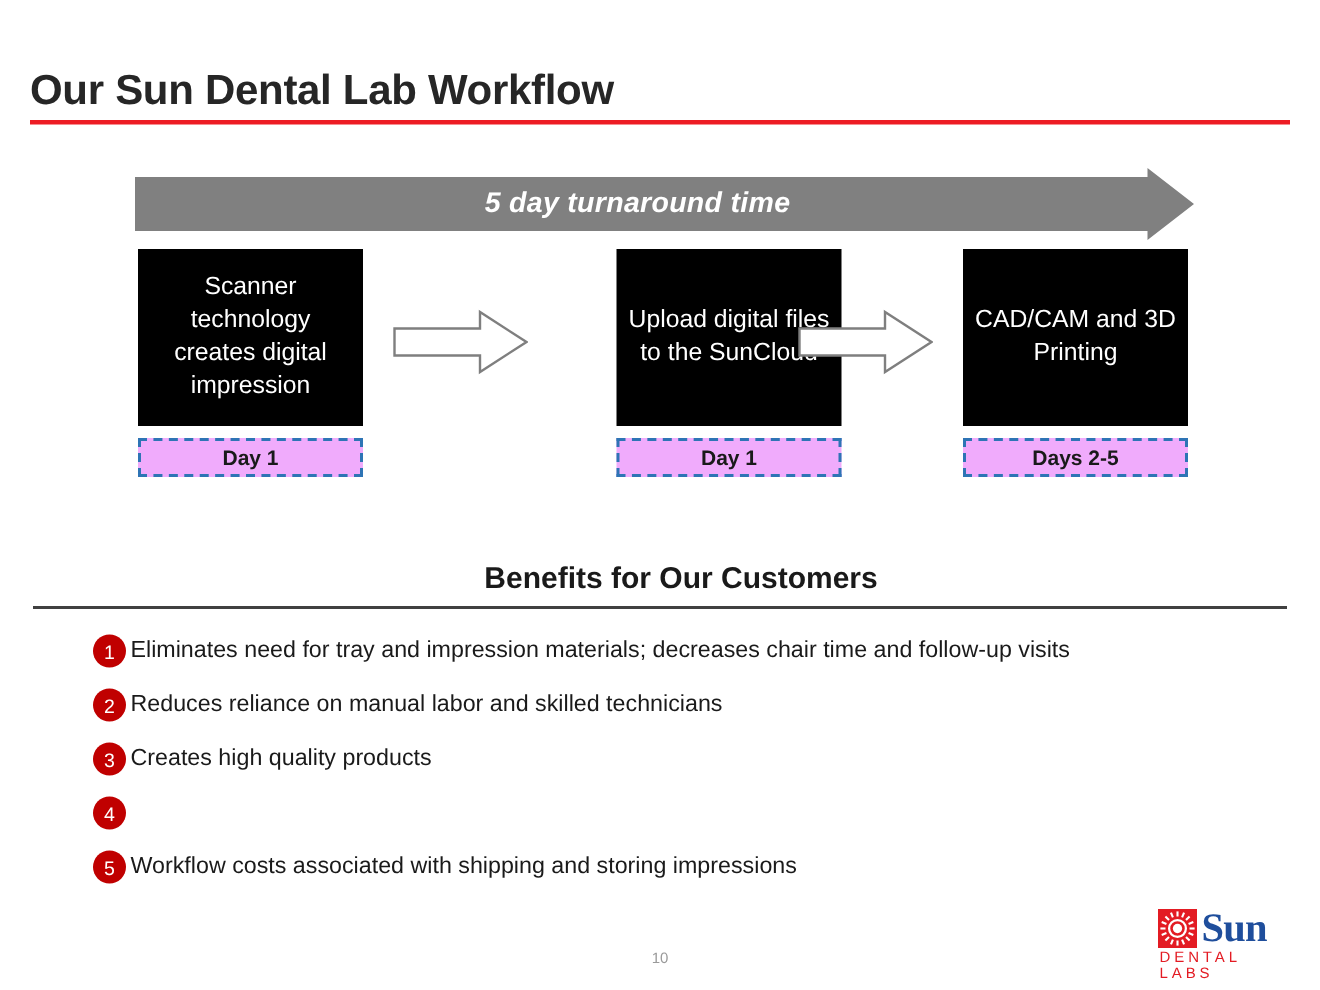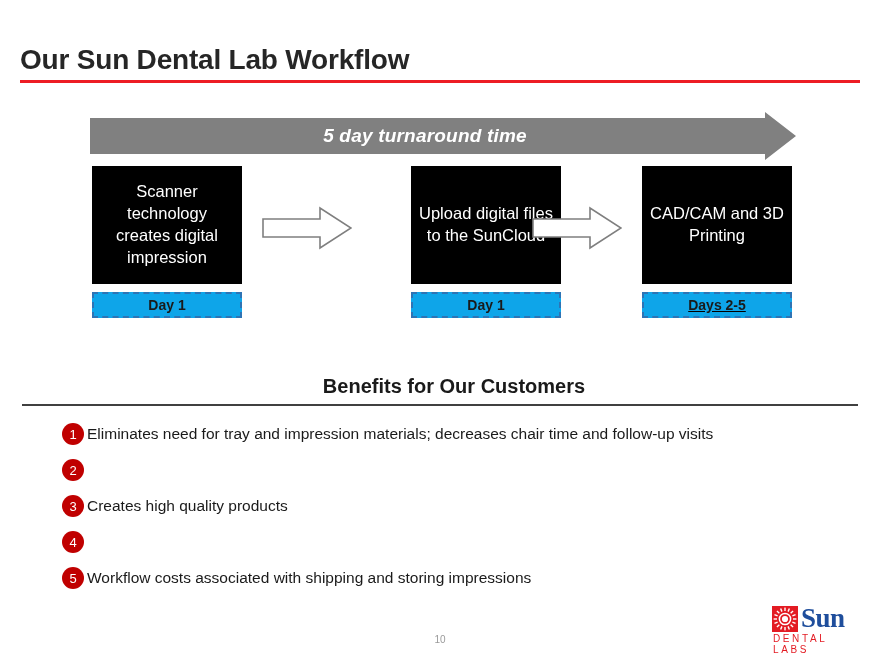--- a/index.html
+++ b/index.html
@@ -66,21 +66,21 @@
   }
 
   
   .step {
     position: absolute;
     top: 166px;
     width: 150px;
   }
   #step-0 { left: 92px; }
   #step-1 { left: 367px; padding-left: 44px; }
-  #step-2 { left: 642px; text-decoration: underline; }
+  #step-2 { left: 642px; }
 
   .step-box {
     width: 150px;
     height: 118px;
     background: #000000;
     display: flex;
     align-items: center;
     justify-content: center;
     box-sizing: border-box;
     padding: 4px 8px;
@@ -93,21 +93,21 @@
   }
   .step-day {
     margin-top: 8px;
     width: 150px;
     height: 26px;
     border: 2px dashed #2E74B5;
     box-sizing: border-box;
     display: flex;
     align-items: center;
     justify-content: center;
-    background: #0ea5e9;
+    background: #f0abfc;
   }
   .step-day-text {
     color: #1a1a1a;
     font-size: 14px;
     font-weight: bold;
   }
 
   
   .connector {
     position: absolute;
@@ -273,20 +273,21 @@
 <div id="benefits-heading">Benefits for Our Customers</div>
 <div id="benefits-rule"></div>
 
 <div id="benefits-list">
   <div class="benefit-row">
     <span class="benefit-badge">1</span>
     <span class="benefit-text">Eliminates need for tray and impression materials; decreases chair time and follow-up visits</span>
   </div>
   <div class="benefit-row">
     <span class="benefit-badge">2</span>
+    <span class="benefit-text">Reduces reliance on manual labor and skilled technicians</span>
   </div>
   <div class="benefit-row">
     <span class="benefit-badge">3</span>
     <span class="benefit-text">Creates high quality products</span>
   </div>
   <div class="benefit-row">
     <span class="benefit-badge">4</span>
   </div>
   <div class="benefit-row">
     <span class="benefit-badge">5</span>

